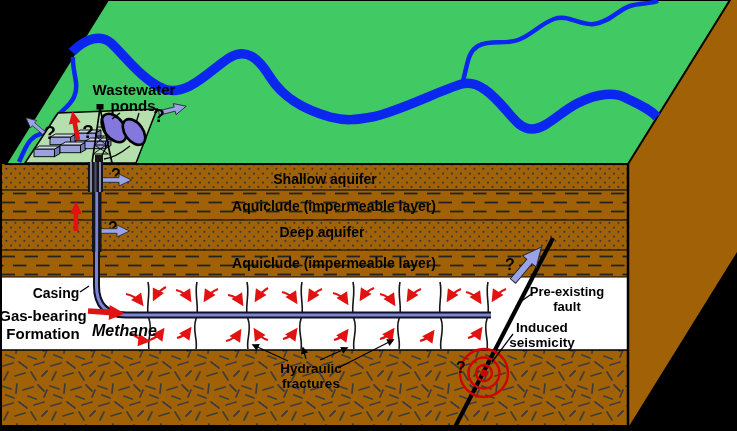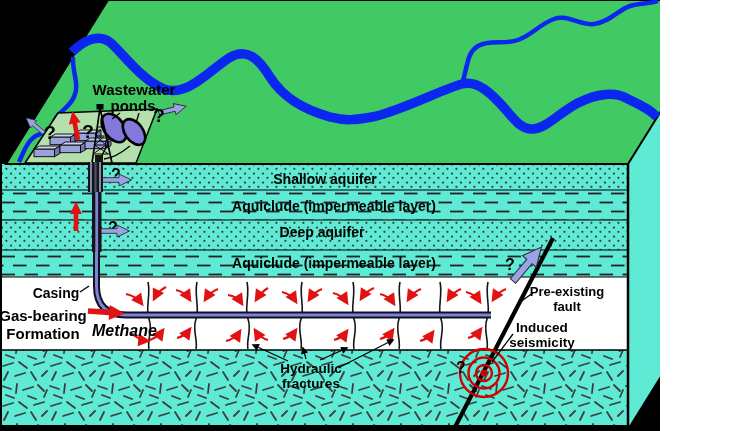--- a/index.html
+++ b/index.html
@@ -1,16 +1,16 @@
 <!DOCTYPE html>
 <html><head>
 <meta charset="utf-8">
 <style>
   html,body{margin:0;padding:0;background:#ffffff;}
-  .stage{width:660px;height:431px;position:relative;overflow:hidden;background:#5eead4;}
+  .stage{width:737px;height:431px;position:relative;overflow:hidden;background:#a16207;}
   svg{display:block;}
   text{font-family:"Liberation Sans","DejaVu Sans",sans-serif;font-weight:bold;fill:#000;}
   .lbl15{font-size:15px;}
   .lbl14{font-size:14px;}
   .lbl13{font-size:13px;}
   .lbl13b{font-size:13.5px;}
   .q19{font-size:19px;}
   .q16{font-size:16px;}
   .methane{font-style:italic;font-size:16px;}
   .ptr{stroke:#000;stroke-width:1.3;fill:none;}

